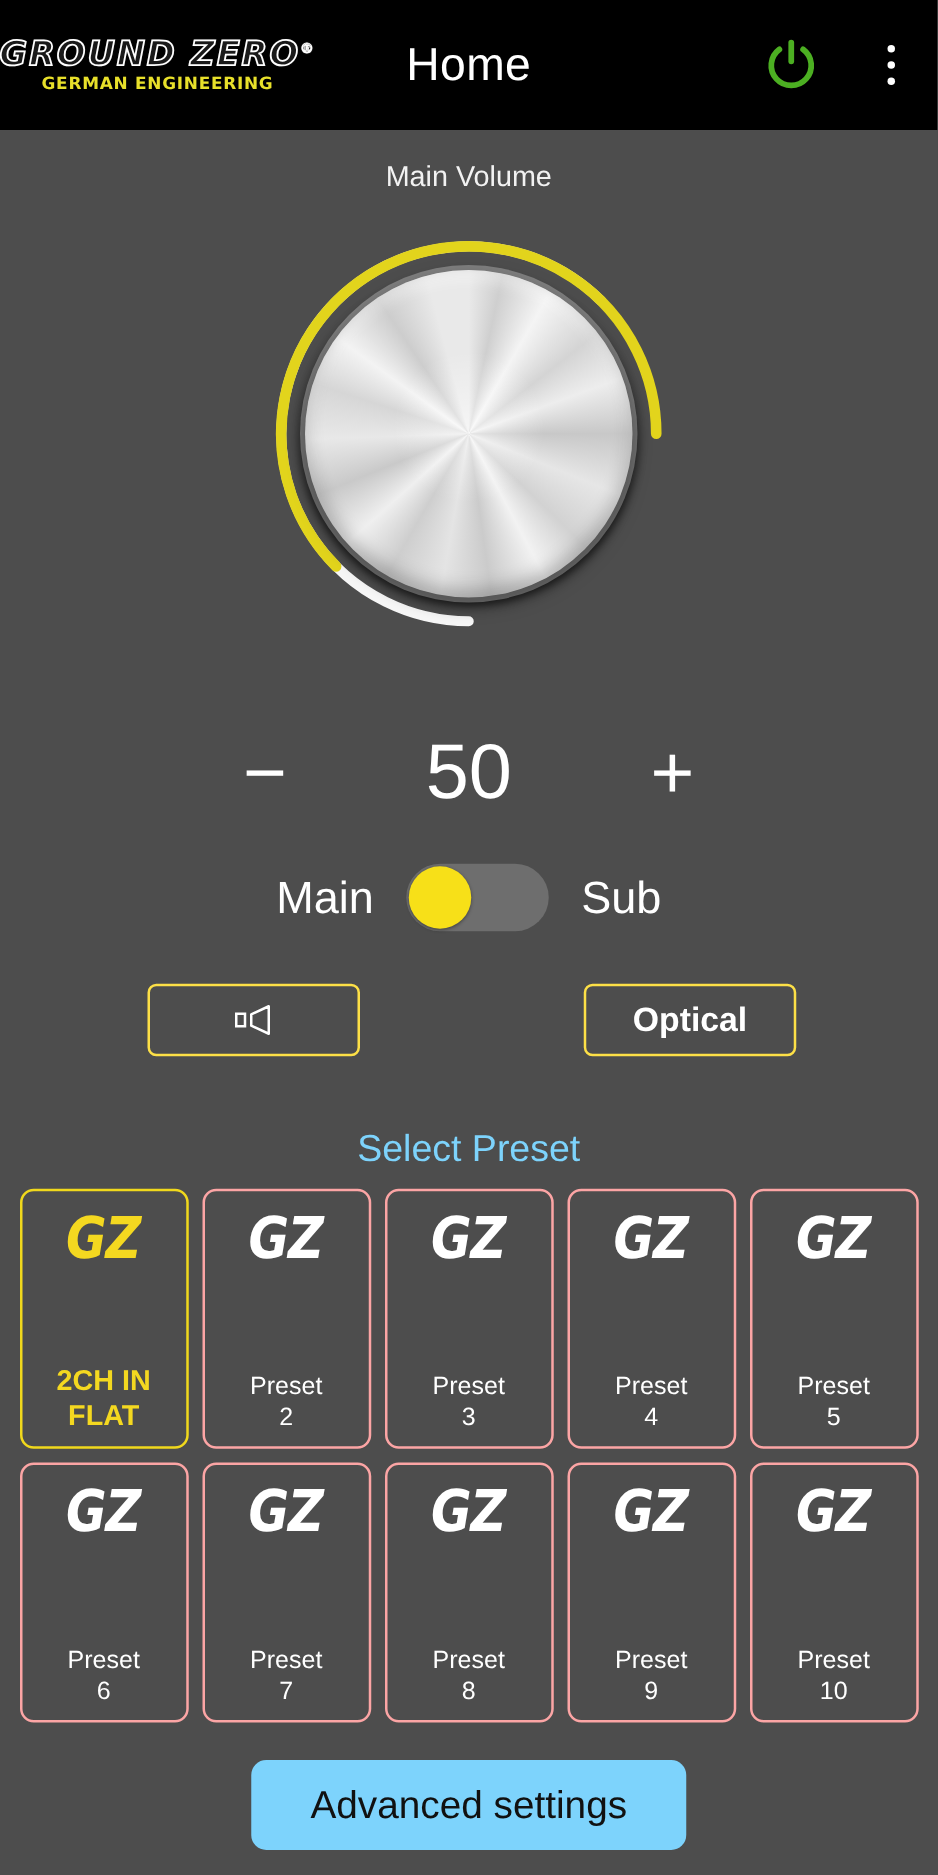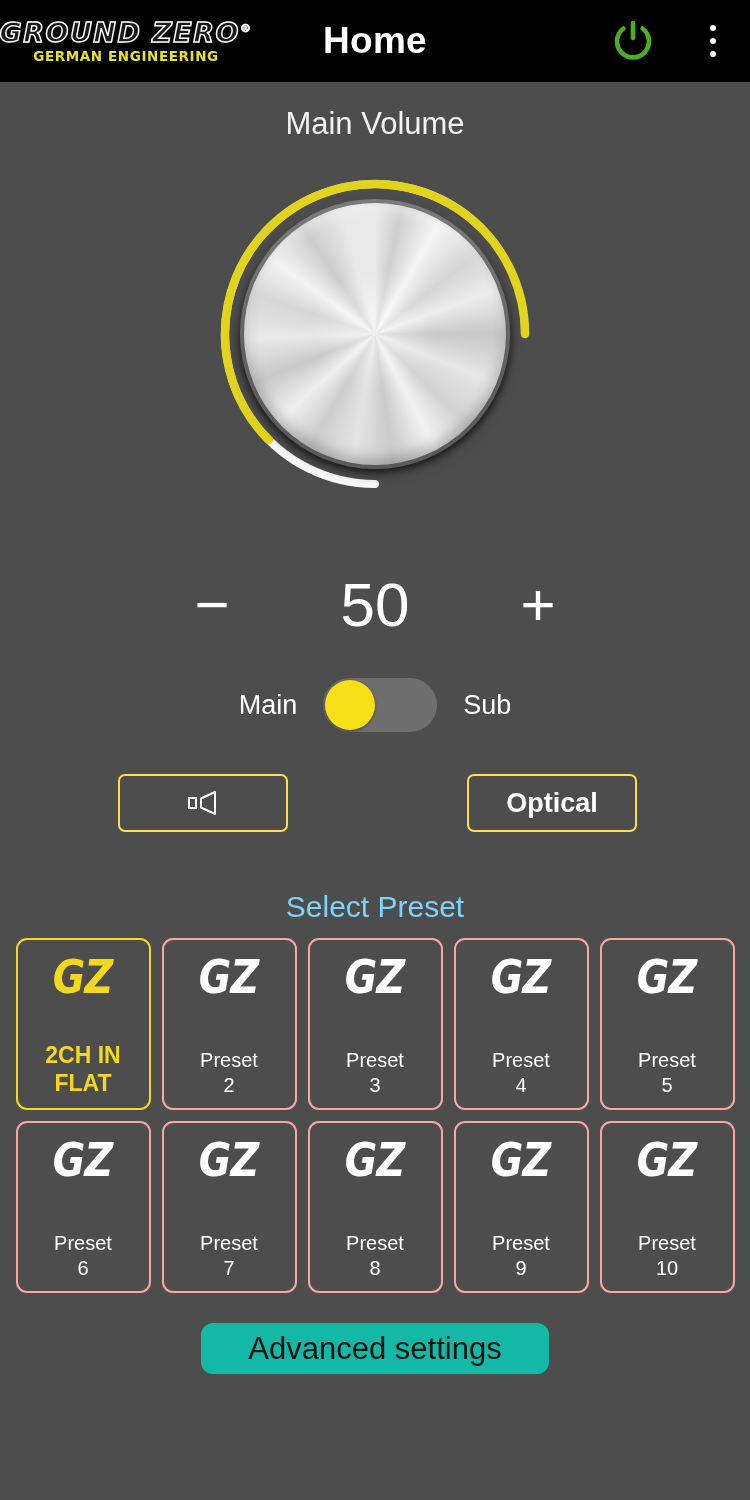--- a/index.html
+++ b/index.html
@@ -7,21 +7,21 @@
   body {
     background:#4d4d4d;
     font-family:"Liberation Sans", sans-serif;
     color:#fff;
     overflow:hidden;
     position:relative;
   }
 
   
   .header {
-    height:82px;
+    height:104px;
     background:#000;
     display:flex;
     align-items:center;
     position:relative;
   }
   .logo-block {
     width:240px;
     padding-left:12px;
     display:flex;
     flex-direction:column;
@@ -54,21 +54,21 @@
     letter-spacing:0.6px;
     line-height:1;
     margin-top:4px;
     white-space:nowrap;
   }
   .header-title {
     position:absolute;
     left:0; right:0;
     text-align:center;
     font-size:37px;
-    font-weight:700;
+    font-weight:400;
     color:#fff;
     letter-spacing:0.3px;
     pointer-events:none;
   }
   .header-right {
     position:absolute;
     right:0; top:0; bottom:0;
     display:flex;
     align-items:center;
     gap:42px;
@@ -81,21 +81,21 @@
     align-items:center; justify-content:center;
     gap:7px;
   }
   .kebab-icon i { width:6px; height:6px; border-radius:50%; background:#fff; display:block; }
 
   
   .main { position:relative; height:1418px; }
 
   .section-title {
     text-align:center;
-    font-size:31px;
+    font-size:23px;
     font-weight:400;
     color:#f2f2f2;
     margin-top:24px;
   }
 
   
   .knob-wrap {
     position:relative;
     width:340px; height:340px;
     margin:22px auto 0;
@@ -164,21 +164,21 @@
   }
 
   
   .toggle-row {
     display:flex;
     align-items:center;
     justify-content:center;
     gap:26px;
     margin-top:42px;
   }
-  .toggle-label { font-size:27px; font-weight:400; color:#fff; }
+  .toggle-label { font-size:36px; font-weight:400; color:#fff; }
   .toggle-switch {
     width:114px; height:54px;
     border-radius:27px;
     background:#6e6e6e;
     position:relative;
     cursor:pointer;
   }
   .toggle-knob {
     position:absolute;
     left:2px; top:2px;
@@ -218,21 +218,21 @@
     margin-top:58px;
   }
   .preset-grid {
     display:grid;
     grid-template-columns:repeat(5, 135px);
     gap:11px;
     justify-content:center;
     margin-top:14px;
   }
   .preset-tile {
-    height:172px;
+    height:208px;
     border:2px solid #fca5a5;
     border-radius:11px;
     display:flex;
     flex-direction:column;
     align-items:center;
     justify-content:flex-start;
     padding-top:14px;
     cursor:pointer;
     background:transparent;
   }
@@ -259,22 +259,22 @@
   }
   .preset-tile.selected .preset-label {
     color:#f4d820;
     font-weight:bold;
     font-size:23px;
   }
 
   
   .advanced-wrap { display:flex; justify-content:center; margin-top:30px; }
   .advanced-btn {
-    width:348px; height:51px;
-    background:#14b8a6;
+    width:348px; height:72px;
+    background:#7dd3fc;
     border:none;
     border-radius:12px;
     font-size:31px;
     font-weight:400;
     color:#111;
     font-family:"Liberation Sans", sans-serif;
     cursor:pointer;
   }
 </style>
 </head>

